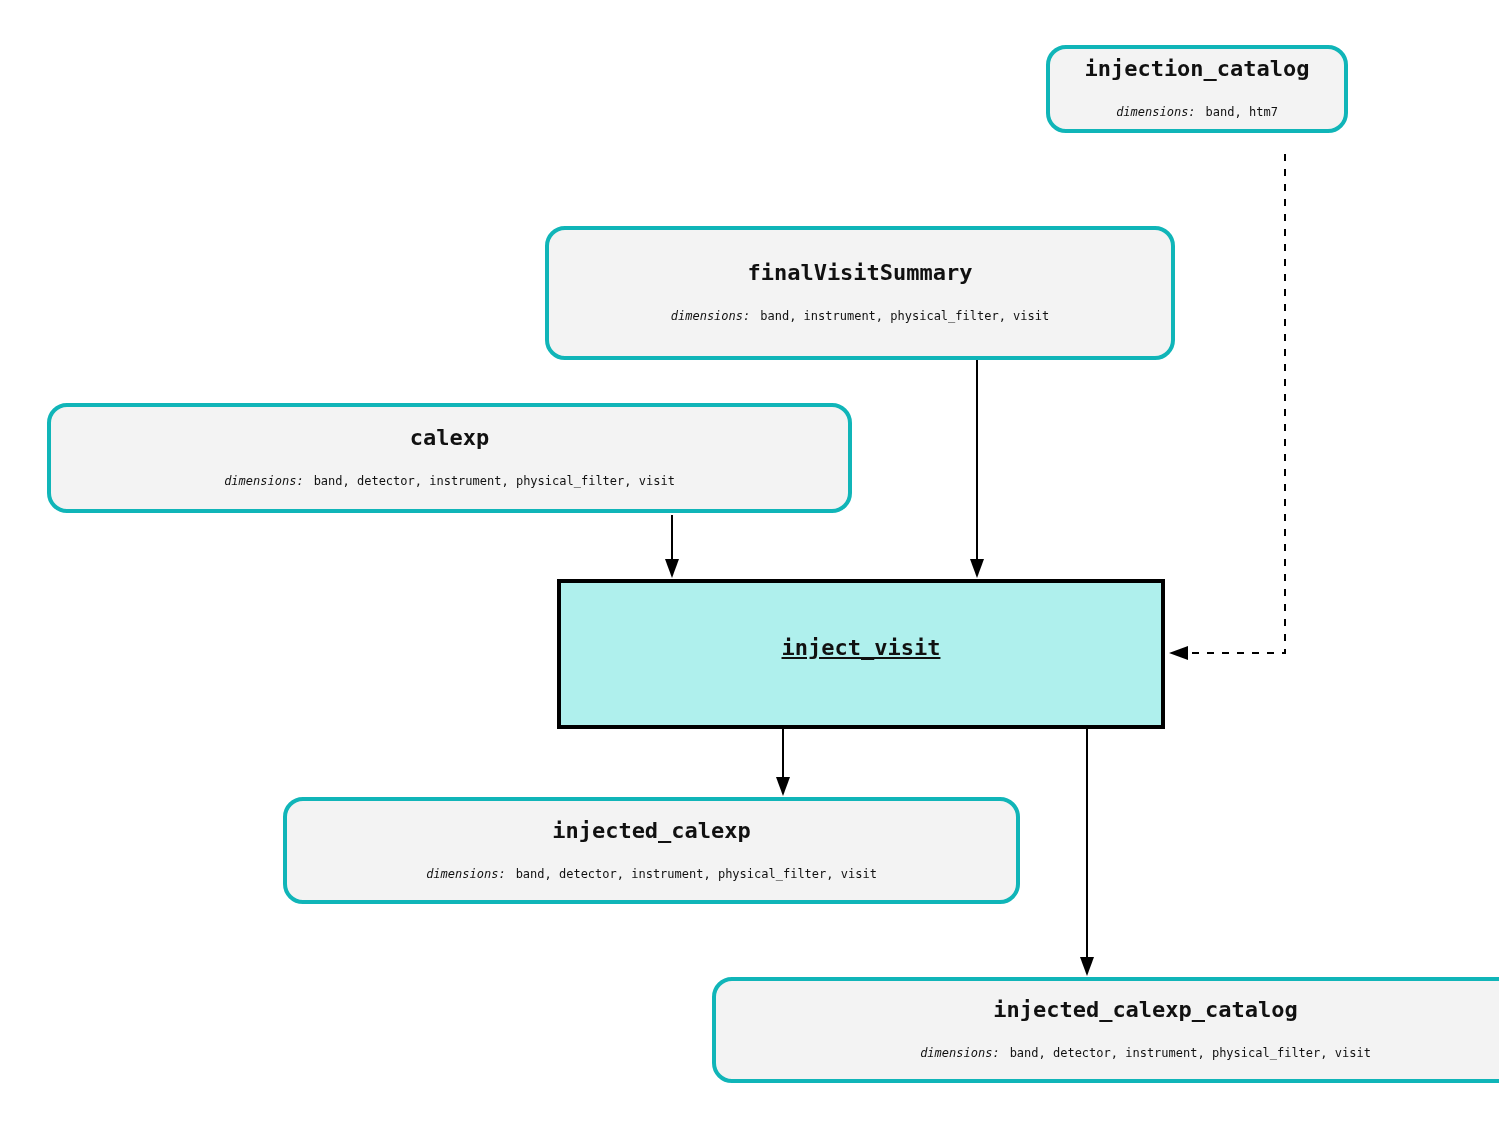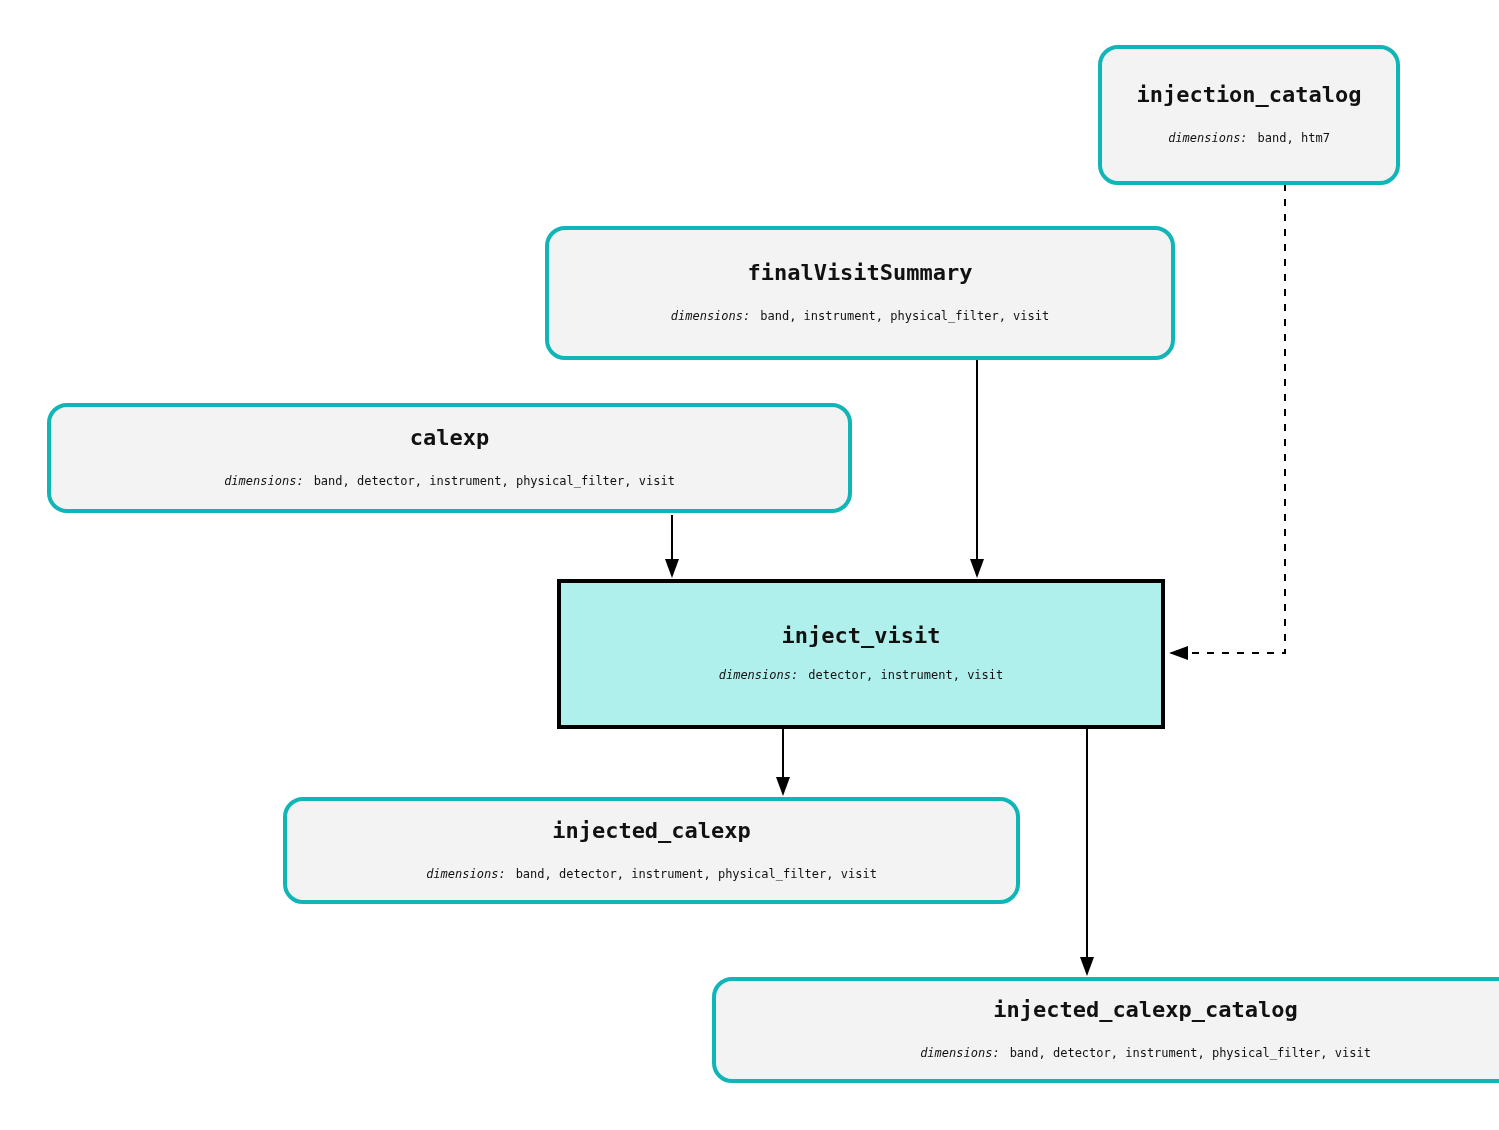--- a/index.html
+++ b/index.html
@@ -39,20 +39,21 @@
   }
   .node.dataset {
     background: var(--dataset-fill);
     border: 4px solid var(--dataset-border);
     border-radius: 20px;
   }
   .node.task {
     background: var(--task-fill);
     border: 4px solid var(--task-border);
     border-radius: 0;
+    text-decoration: underline;
   }
   .node .title {
     font-size: 22px;
     font-weight: bold;
     line-height: 30px;
     white-space: nowrap;
   }
   .node .subline {
     font-size: 12px;
     line-height: 24px;
@@ -95,38 +96,37 @@
       <path class="edge-line" d="M783,729 L783,779"></path>
       <polygon class="arrowhead" points="776,777 790,777 783,796"></polygon>
     </g>
 
     <g>
       <path class="edge-line" d="M1087,729 L1087,959"></path>
       <polygon class="arrowhead" points="1080,957 1094,957 1087,976"></polygon>
     </g>
   </svg>
 
-  <div class="node dataset" style="left:1098px; top:45px; width:302px; height:140px;">
+  <div class="node dataset" style="left:1046px; top:45px; width:302px; height:88px;">
     <div class="title">injection_catalog</div>
     <div class="subline"><span class="dlabel">dimensions:</span><span>band, htm7</span></div>
   </div>
 
   <div class="node dataset" style="left:545px; top:226px; width:630px; height:134px;">
     <div class="title">finalVisitSummary</div>
     <div class="subline"><span class="dlabel">dimensions:</span><span>band, instrument, physical_filter, visit</span></div>
   </div>
 
   <div class="node dataset" style="left:47px; top:403px; width:805px; height:110px;">
     <div class="title">calexp</div>
     <div class="subline"><span class="dlabel">dimensions:</span><span>band, detector, instrument, physical_filter, visit</span></div>
   </div>
 
   <div class="node task" style="left:557px; top:579px; width:608px; height:150px;">
     <div class="title">inject_visit</div>
-    <div class="subline"><span class="dlabel">dimensions:</span><span>detector, instrument, visit</span></div>
   </div>
 
   <div class="node dataset" style="left:283px; top:797px; width:737px; height:107px;">
     <div class="title">injected_calexp</div>
     <div class="subline"><span class="dlabel">dimensions:</span><span>band, detector, instrument, physical_filter, visit</span></div>
   </div>
 
   <div class="node dataset" style="left:712px; top:977px; width:867px; height:106px;">
     <div class="title">injected_calexp_catalog</div>
     <div class="subline"><span class="dlabel">dimensions:</span><span>band, detector, instrument, physical_filter, visit</span></div>

